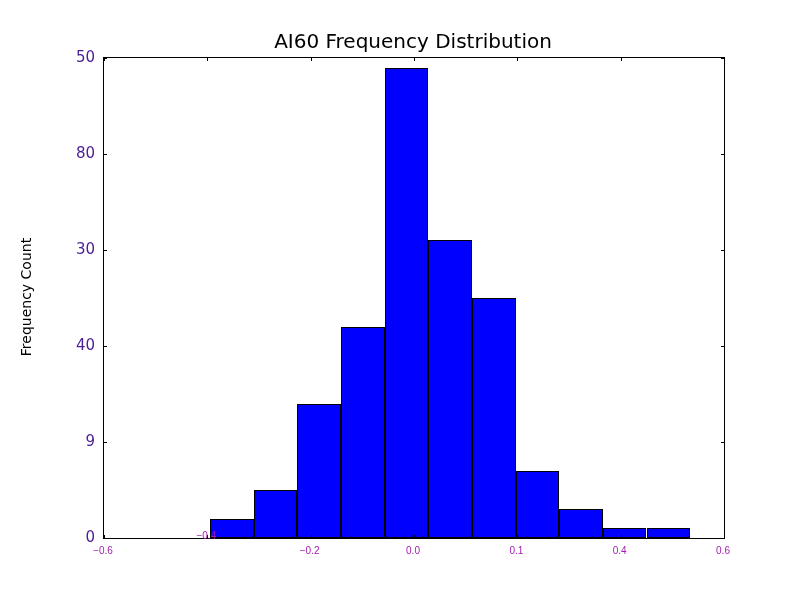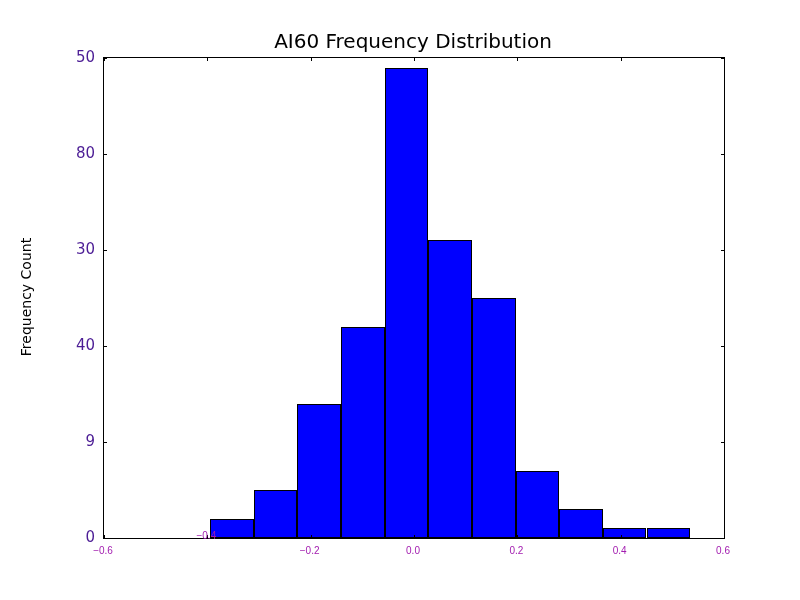--- a/index.html
+++ b/index.html
@@ -206,21 +206,21 @@
         <div class="tick-y" style="top: 0px;"></div>
         <div class="tick-y-in" style="top: 0px;"></div>
       </div>
   </div>
 
   <div id="ticklabels-x">
       <div class="ticklabel-x" style="left: 103px; top: 545px;">−0.6</div>
       <div class="ticklabel-x" style="left: 206.333px; top: 530px;">−0.4</div>
       <div class="ticklabel-x" style="left: 309.667px; top: 545px;">−0.2</div>
       <div class="ticklabel-x" style="left: 413px; top: 545px;">0.0</div>
-      <div class="ticklabel-x" style="left: 516.333px; top: 545px;">0.2</div>
+      <div class="ticklabel-x" style="left: 516.333px; top: 545px;">0.1</div>
       <div class="ticklabel-x" style="left: 619.667px; top: 545px;">0.4</div>
       <div class="ticklabel-x" style="left: 723px; top: 545px;">0.6</div>
     </div>
   <div id="ticklabels-y">
       <div class="ticklabel-y" style="left: 49px; width: 46px; top: 537px;">0</div>
       <div class="ticklabel-y" style="left: 49px; width: 46px; top: 441px;">9</div>
       <div class="ticklabel-y" style="left: 49px; width: 46px; top: 345px;">40</div>
       <div class="ticklabel-y" style="left: 49px; width: 46px; top: 249px;">30</div>
       <div class="ticklabel-y" style="left: 49px; width: 46px; top: 153px;">80</div>
       <div class="ticklabel-y" style="left: 49px; width: 46px; top: 57px;">50</div>

